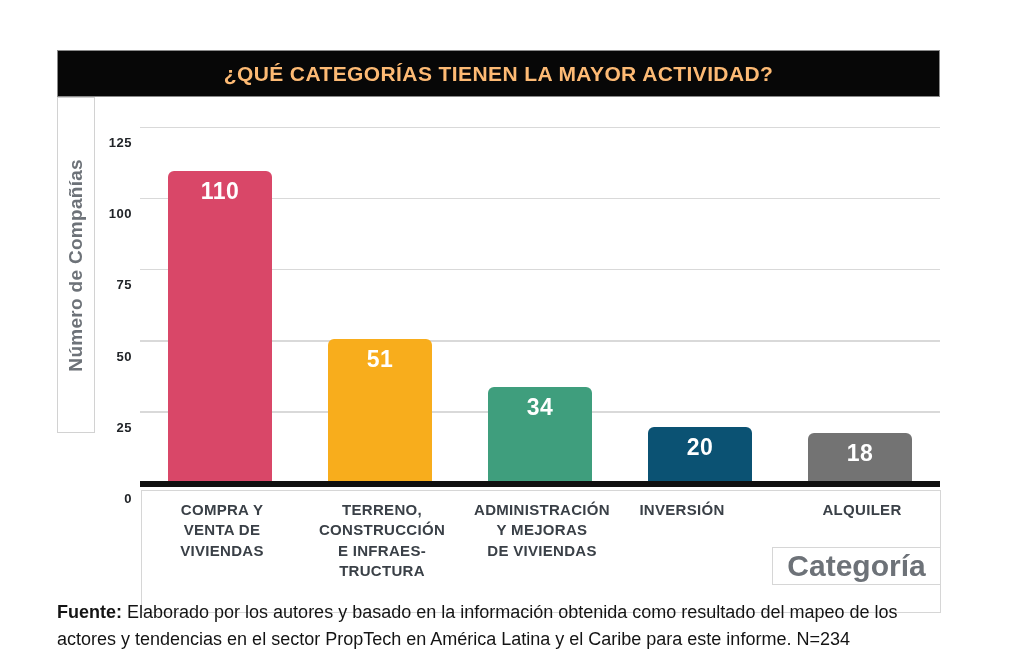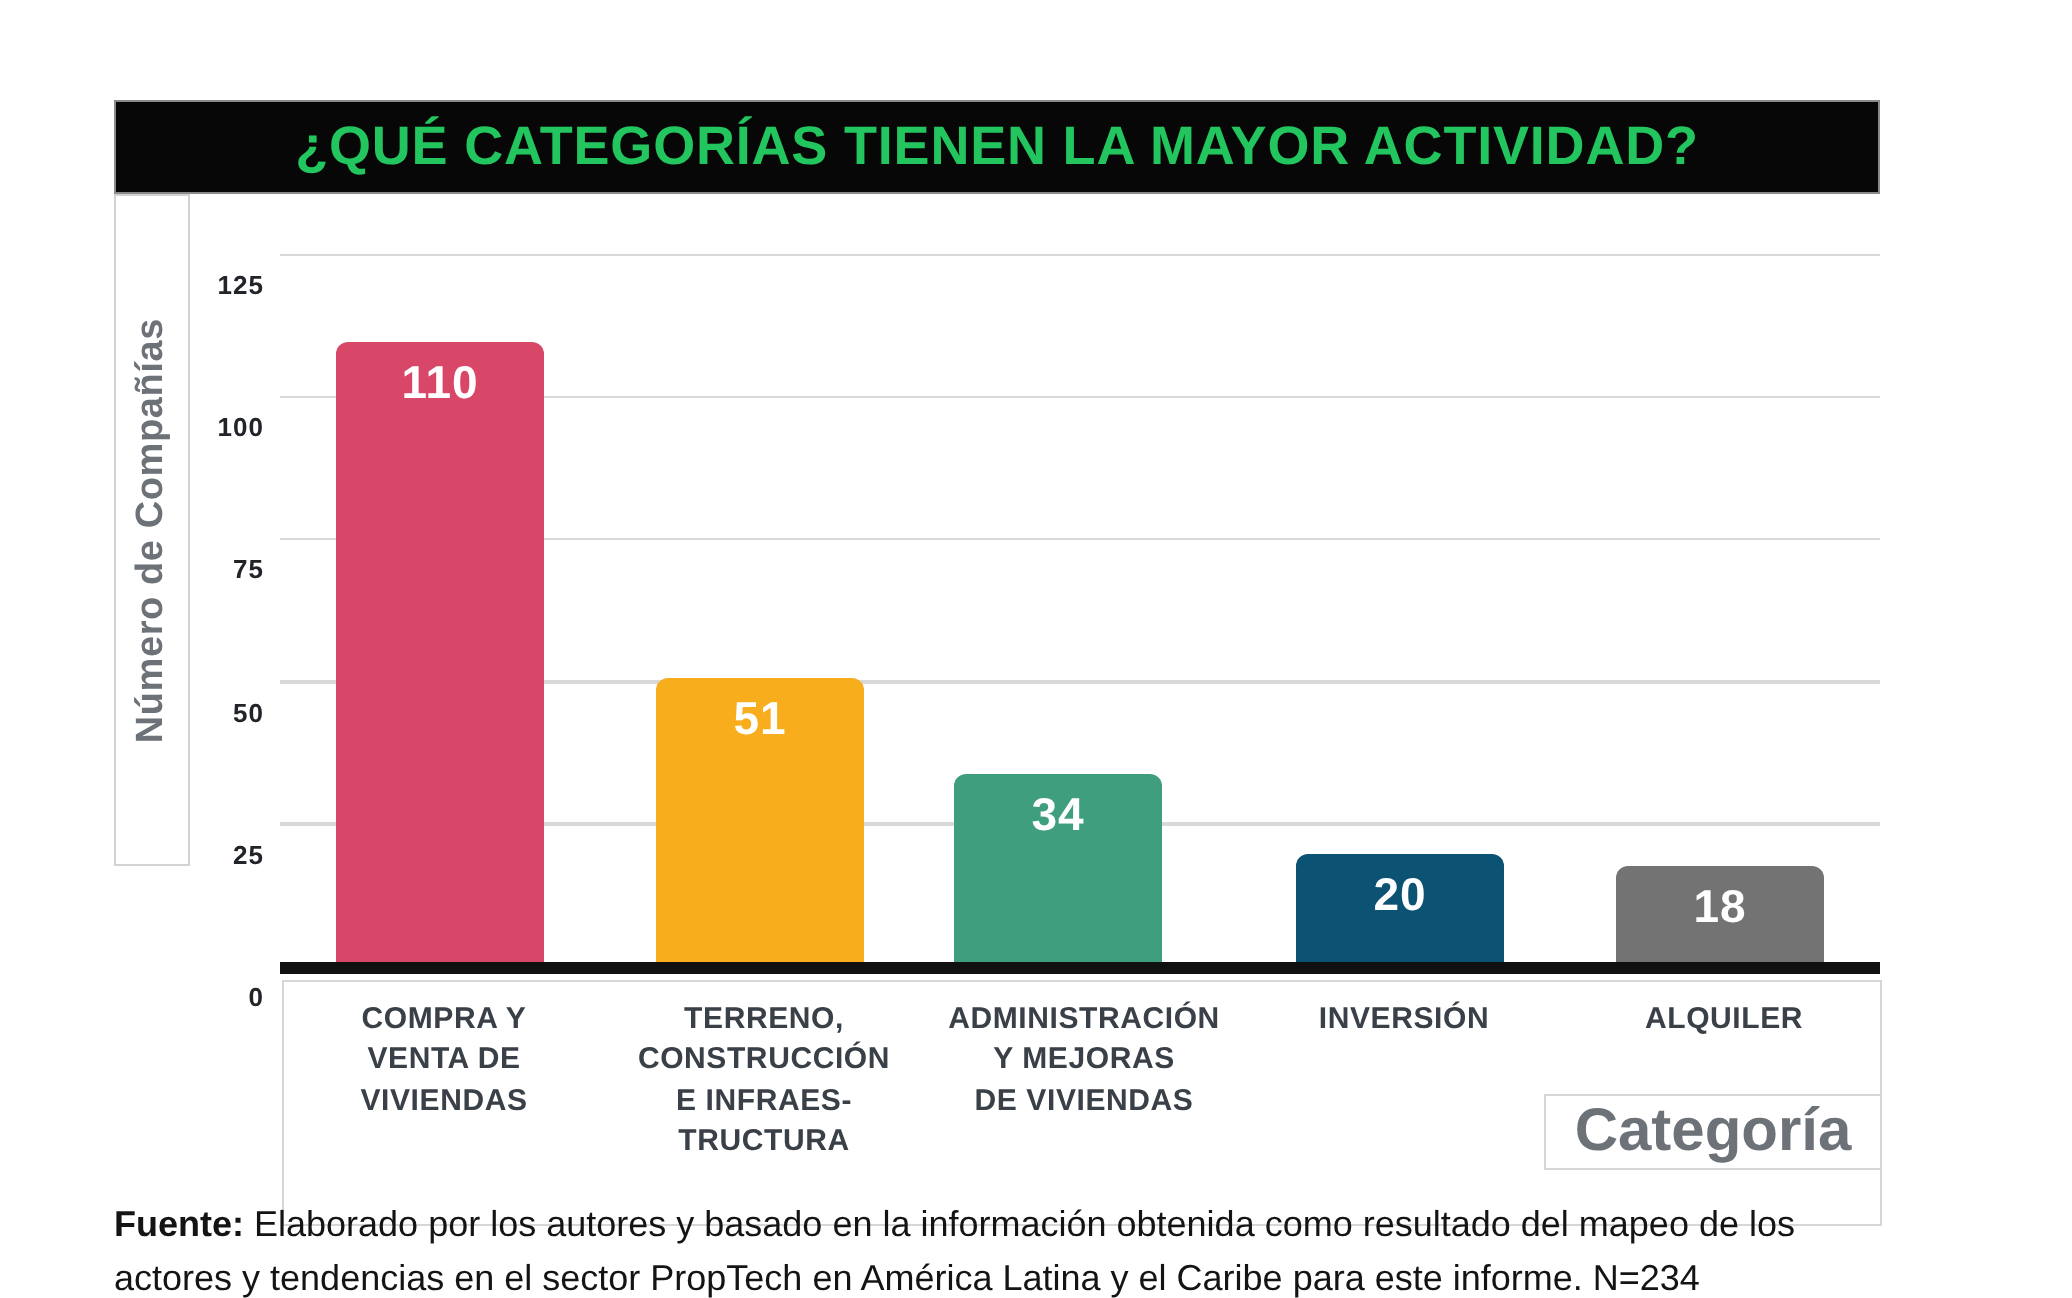--- a/index.html
+++ b/index.html
@@ -16,22 +16,22 @@
 
   .title-bar {
     position: absolute;
     left: 57px; top: 50px;
     width: 883px; height: 47px;
     background: #070707;
     border: 1px solid #8a8a8a;
     display: flex; align-items: center; justify-content: center;
   }
   .title-bar .title-text {
-    color: #22c55e;
-    font-size: 27px;
+    color: #fdba74;
+    font-size: 21px;
     font-weight: 800;
     letter-spacing: 0.4px;
   }
 
   .ylabel-box {
     position: absolute;
     left: 57px; top: 97px;
     width: 38px; height: 336px;
     border: 1.5px solid #d2d2d2;
     background: #ffffff;
@@ -152,21 +152,21 @@
       <div class="gridline" style="bottom: 142.4px;"></div>
       <div class="gridline" style="bottom: 213.6px;"></div>
       <div class="gridline" style="bottom: 284.8px;"></div>
       <div class="gridline" style="bottom: 356px;"></div>
       <div class="bar" title="COMPRA Y VENTA DE VIVIENDAS" style="left: 28px; height: 313px; background: rgb(217, 71, 104);">
         <div class="bar-value">110</div>
       </div>
       <div class="bar" title="TERRENO, CONSTRUCCIÓN E INFRAES-TRUCTURA" style="left: 188px; height: 145px; background: rgb(248, 173, 28);">
         <div class="bar-value">51</div>
       </div>
-      <div class="bar" title="ADMINISTRACIÓN Y MEJORAS DE VIVIENDAS" style="left: 337px; height: 97px; background: rgb(63, 158, 125);">
+      <div class="bar" title="ADMINISTRACIÓN Y MEJORAS DE VIVIENDAS" style="left: 348px; height: 97px; background: rgb(63, 158, 125);">
         <div class="bar-value">34</div>
       </div>
       <div class="bar" title="INVERSIÓN" style="left: 508px; height: 57px; background: rgb(11, 82, 115);">
         <div class="bar-value">20</div>
       </div>
       <div class="bar" title="ALQUILER" style="left: 668px; height: 51px; background: #737373;">
         <div class="bar-value">18</div>
       </div>
     </div>
   <div class="axis-line"></div>
@@ -175,21 +175,21 @@
       <div class="category-label" style="left: -2px;">COMPRA Y
 VENTA DE
 VIVIENDAS</div>
       <div class="category-label" style="left: 158px;">TERRENO,
 CONSTRUCCIÓN
 E INFRAES-
 TRUCTURA</div>
       <div class="category-label" style="left: 318px;">ADMINISTRACIÓN
 Y MEJORAS
 DE VIVIENDAS</div>
-      <div class="category-label" style="left: 478px;">INVERSIÓN</div>
+      <div class="category-label" style="left: 458px;">INVERSIÓN</div>
       <div class="category-label" style="left: 638px;">ALQUILER</div>
     </div>
 
   <div class="xlabel-box">
     <span class="xlabel-text">Categoría</span>
   </div>
 
   <div class="footnote">
     <b>Fuente:</b><span> Elaborado por los autores y basado en la información obtenida como resultado del mapeo de los actores y tendencias en el sector PropTech en América Latina y el Caribe para este informe. N=234 compañías.</span>
   </div>

